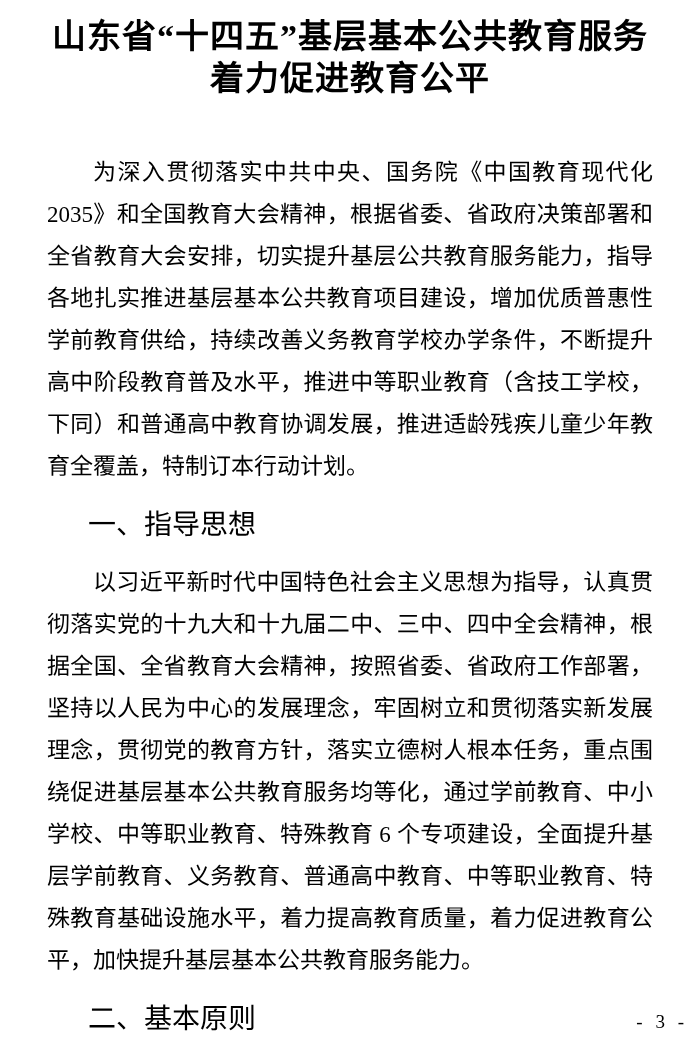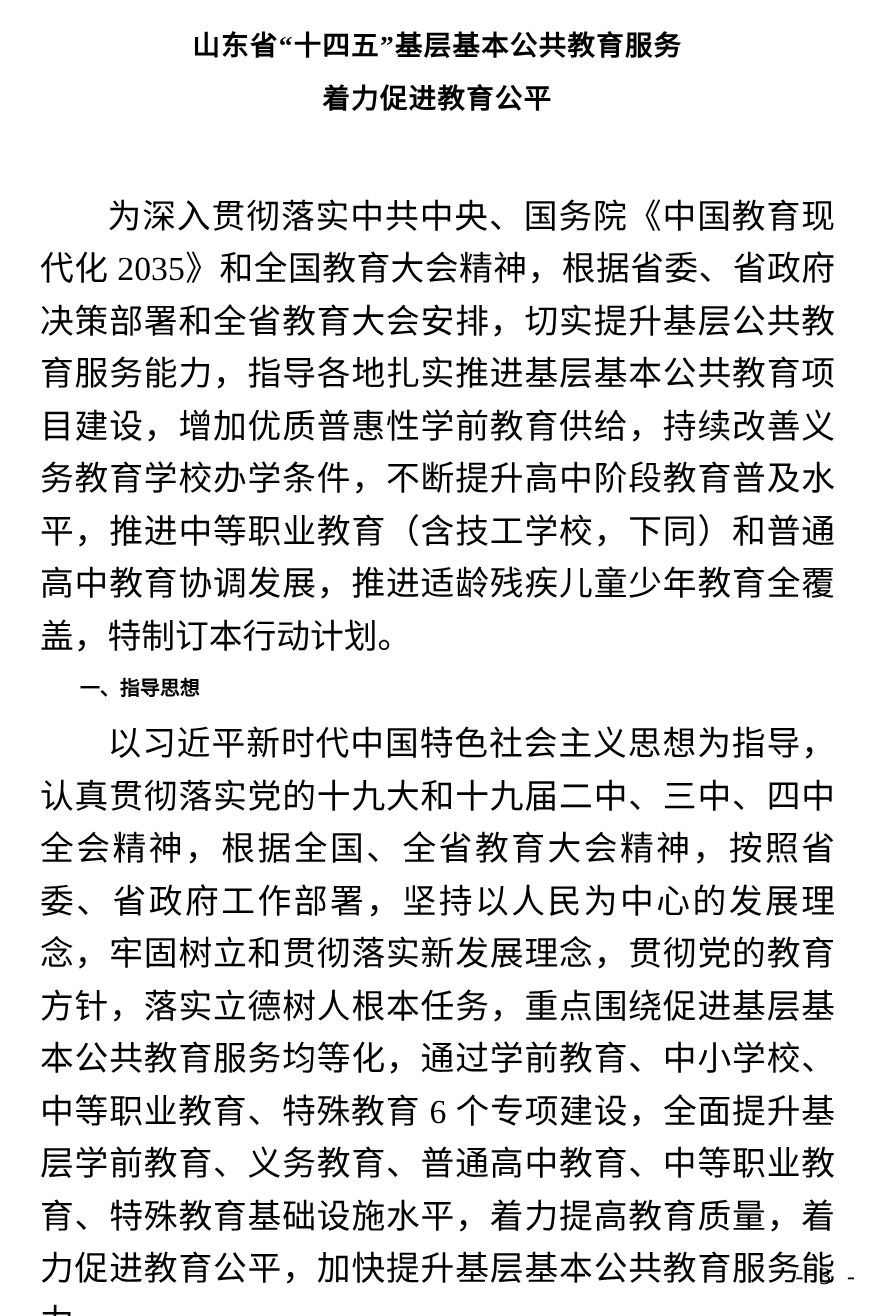--- a/index.html
+++ b/index.html
@@ -10,42 +10,42 @@
     background: #ffffff;
     color: #000000;
     box-sizing: border-box;
     padding: 16px 32px 0 32px;
     font-family: "Liberation Serif", "DejaVu Serif", serif;
     overflow: hidden;
   }
   .doc-title {
     margin: 0;
     text-align: center;
-    font-size: 22px;
+    font-size: 34px;
     font-weight: bold;
     line-height: 42px;
     letter-spacing: 1px;
     font-family: "Liberation Serif", "DejaVu Serif", serif;
   }
   .doc-body {
     margin-top: 52px;
   }
   .para {
-    margin: 0;
-    font-size: 27px;
+    margin: 15px;
+    font-size: 23px;
     line-height: 42px;
     text-align: justify;
     text-align-last: left;
     text-indent: 2em;
   }
   .heading {
     margin: 0;
-    font-size: 16px;
+    font-size: 28px;
     line-height: 44px;
-    font-weight: bold;
+    font-weight: normal;
     text-indent: 2em;
     font-family: "Liberation Sans", "DejaVu Sans", sans-serif;
   }
   .lead-in {  }
   .page-number {
     position: absolute;
     right: 16px;
     bottom: 20px;
     font-size: 19px;
     word-spacing: 8px;

